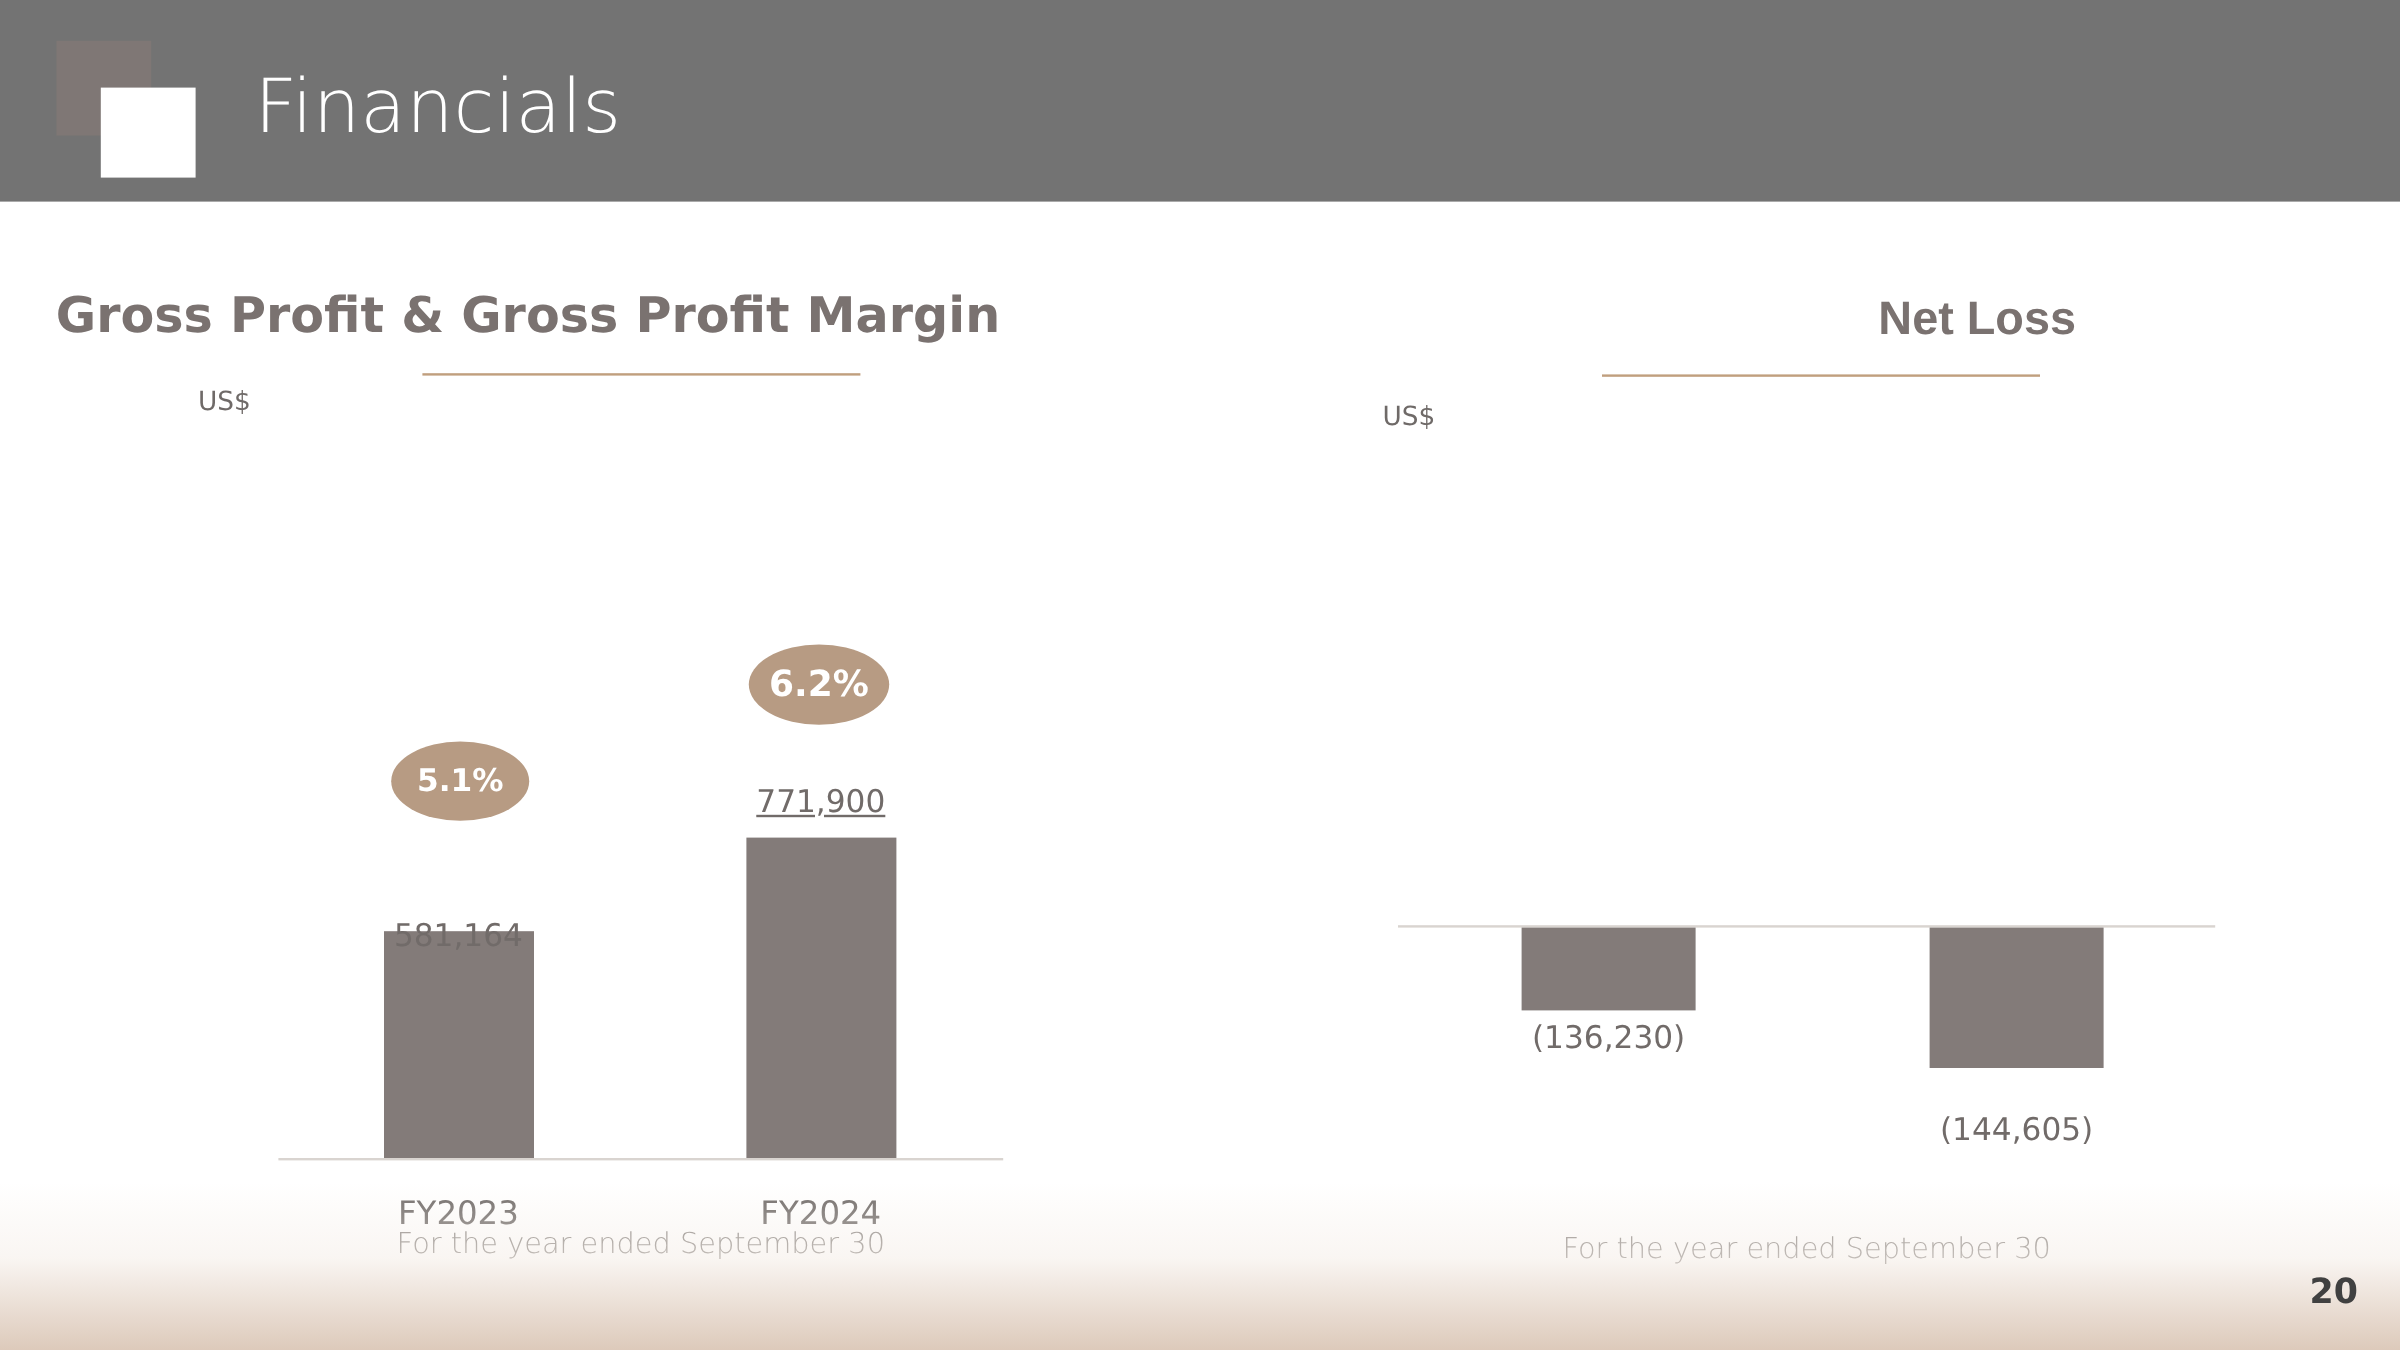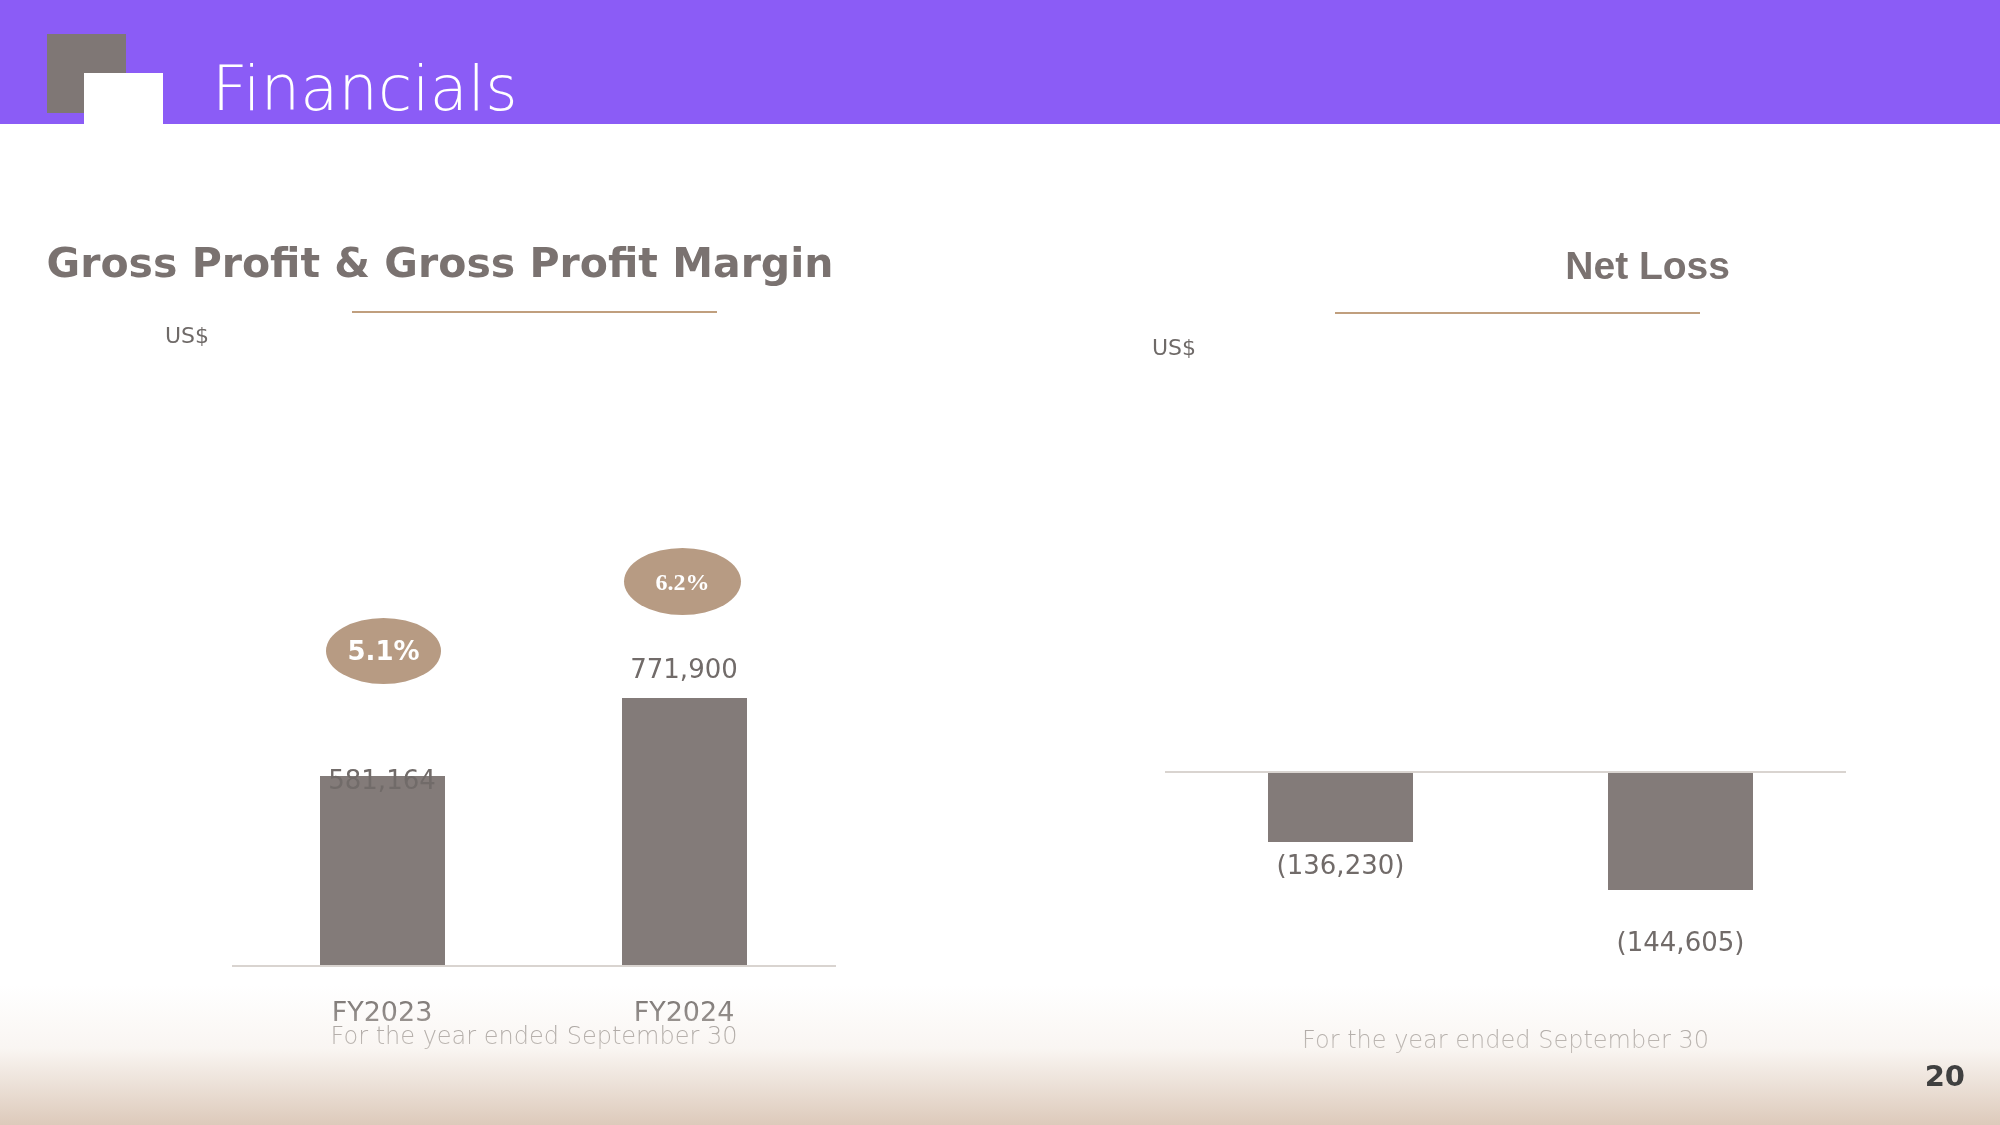--- a/index.html
+++ b/index.html
@@ -13,22 +13,22 @@
     font-family: "Liberation Sans", sans-serif;
     overflow: hidden;
     position: relative;
   }
 
   
   .header-band {
     position: absolute;
     left: 0; top: 0;
     width: 2000px;
-    height: 124px;
-    background: #8b5cf6;
+    height: 168px;
+    background: #737373;
   }
   .logo-mark {
     position: absolute;
     left: 0; top: 0;
     width: 175px;
     height: 180px;
   }
   .logo-square-gray {
     position: absolute;
     left: 47px;  top: 34px;
@@ -155,38 +155,38 @@
   .value-label {
     position: absolute;
     font-family: "DejaVu Sans", sans-serif;
     font-size: 26px;
     font-weight: 400;
     color: #716b69;
     text-align: center;
     white-space: nowrap;
   }
   .vl-l1 { left: 292px; top: 375px; width: 180px; margin-top: 32px; }
-  .vl-l2 { left: 594px; top: 296px; width: 180px; }
+  .vl-l2 { left: 594px; top: 296px; width: 180px; text-decoration: underline; }
   .vl-r1 { left: 113px; top: 482px; width: 195px; }
   .vl-r2 { left: 453px; top: 559px; width: 195px; }
 
   .pct-badge {
     position: absolute;
     border-radius: 50%;
     background: #b79b83;
     color: #ffffff;
     font-family: "DejaVu Sans", sans-serif;
     font-weight: 600;
     display: flex;
     align-items: center;
     justify-content: center;
     line-height: 1;
   }
   .pb-1 { left: 326px; top: 260px; width: 115px; height: 66px; font-size: 26px; }
-  .pb-2 { left: 624px; top: 190px; width: 117px; height: 67px; font-size: 24px; font-family: Liberation Serif, serif; }
+  .pb-2 { left: 624px; top: 179px; width: 117px; height: 67px; font-size: 30px; }
 
   .cat-label {
     position: absolute;
     font-family: "DejaVu Sans", sans-serif;
     font-size: 27px;
     font-weight: 400;
     color: #6e6967;
     text-align: center;
     white-space: nowrap;
   }

